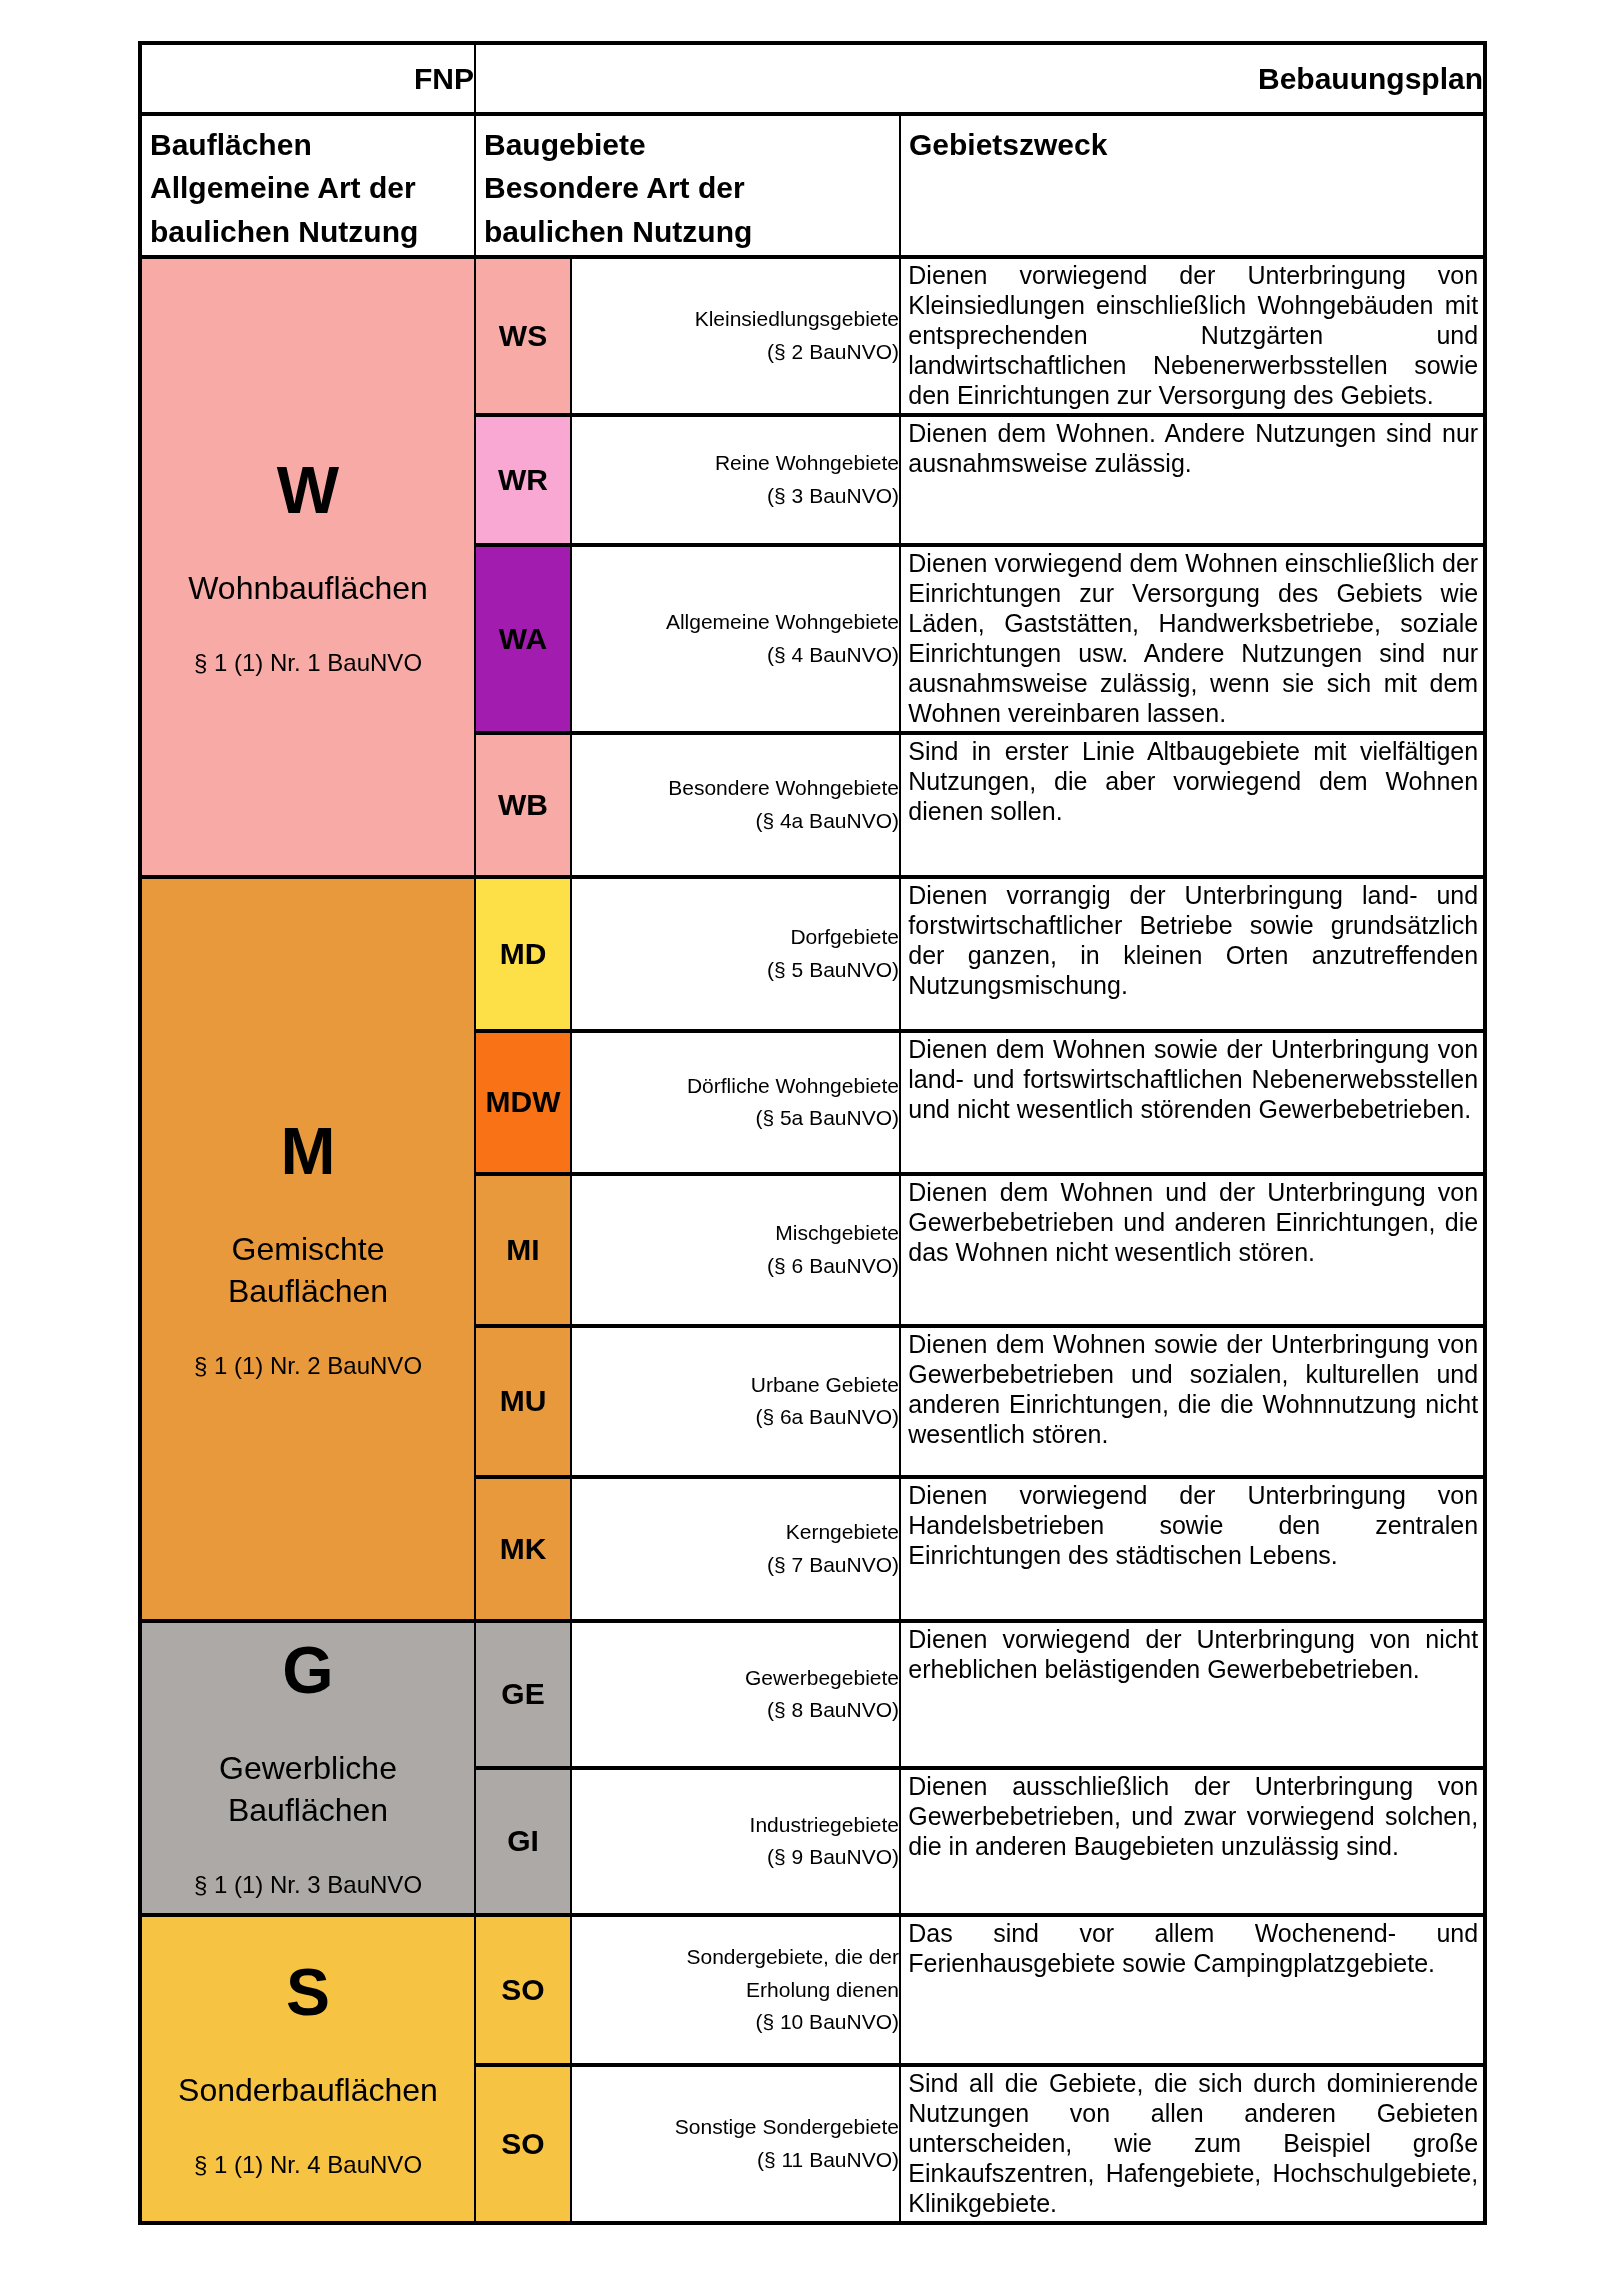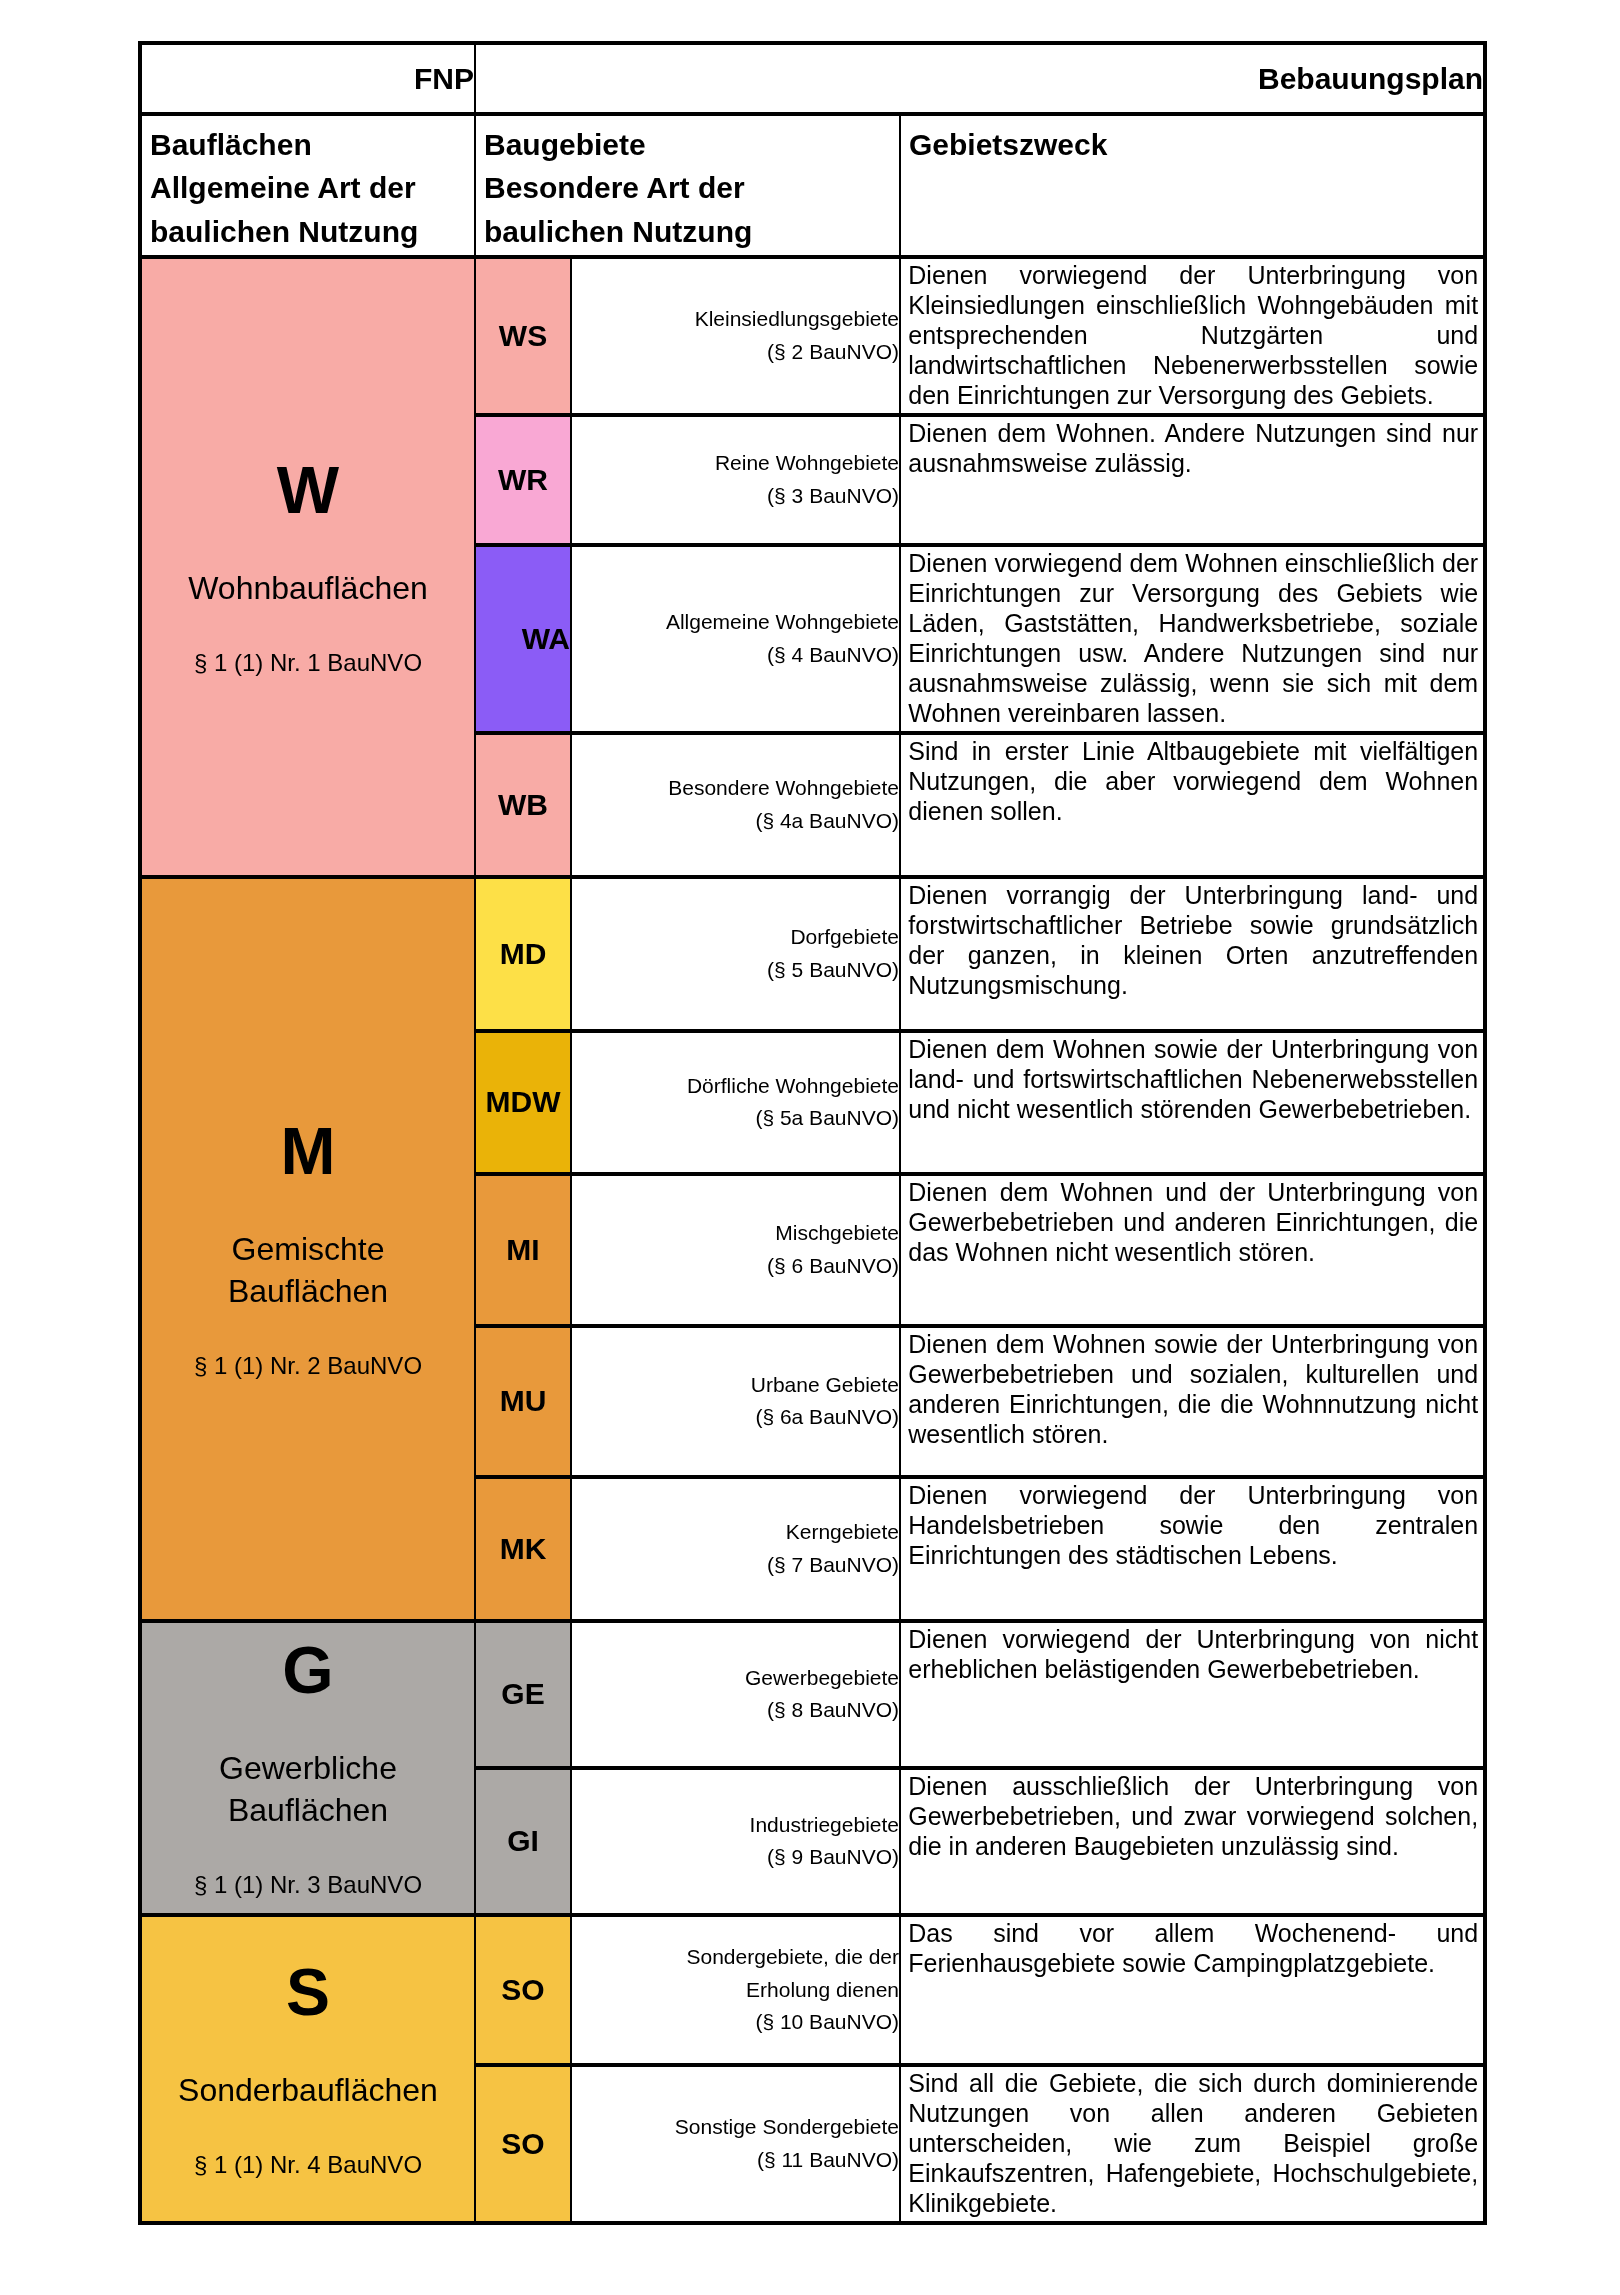--- a/index.html
+++ b/index.html
@@ -99,21 +99,21 @@
 (§ 2 BauNVO)</td>
       <td class="zweck-cell">Dienen vorwiegend der Unterbringung von Kleinsiedlungen einschließlich Wohngebäuden mit entsprechenden Nutzgärten und landwirtschaftlichen Nebenerwerbsstellen sowie den Einrichtungen zur Versorgung des Gebiets.</td>
     </tr>
     <tr style="height:130px">
       <td class="code-cell" style="background-color: #f9a8d4;">WR</td>
       <td class="name-cell">Reine Wohngebiete
 (§ 3 BauNVO)</td>
       <td class="zweck-cell">Dienen dem Wohnen. Andere Nutzungen sind nur ausnahmsweise zulässig.</td>
     </tr>
     <tr style="height:183px">
-      <td class="code-cell" style="background-color: #8b5cf6; text-align: right;">WA</td>
+      <td class="code-cell" style="background-color: #a21caf;">WA</td>
       <td class="name-cell">Allgemeine Wohngebiete
 (§ 4 BauNVO)</td>
       <td class="zweck-cell">Dienen vorwiegend dem Wohnen einschließlich der Einrichtungen zur Versorgung des Gebiets wie Läden, Gaststätten, Handwerksbetriebe, soziale Einrichtungen usw. Andere Nutzungen sind nur ausnahmsweise zulässig, wenn sie sich mit dem Wohnen vereinbaren lassen.</td>
     </tr>
     <tr style="height:144px">
       <td class="code-cell" style="background-color: rgb(248, 171, 166);">WB</td>
       <td class="name-cell">Besondere Wohngebiete
 (§ 4a BauNVO)</td>
       <td class="zweck-cell">Sind in erster Linie Altbaugebiete mit vielfältigen Nutzungen, die aber vorwiegend dem Wohnen dienen sollen.</td>
     </tr>
@@ -124,21 +124,21 @@
         <div class="group-label">Gemischte
 Bauflächen</div>
         <div class="group-ref">§ 1 (1) Nr. 2 BauNVO</div>
       </td>
       <td class="code-cell" style="background-color: #fde047;">MD</td>
       <td class="name-cell">Dorfgebiete
 (§ 5 BauNVO)</td>
       <td class="zweck-cell">Dienen vorrangig der Unterbringung land- und forstwirtschaftlicher Betriebe sowie grundsätzlich der ganzen, in kleinen Orten anzutreffenden Nutzungsmischung.</td>
     </tr>
     <tr style="height:143px">
-      <td class="code-cell" style="background-color: #eab308;">MDW</td>
+      <td class="code-cell" style="background-color: #f97316;">MDW</td>
       <td class="name-cell">Dörfliche Wohngebiete
 (§ 5a BauNVO)</td>
       <td class="zweck-cell">Dienen dem Wohnen sowie der Unterbringung von land- und fortswirtschaftlichen Nebenerwebsstellen und nicht wesentlich störenden Gewerbebetrieben.</td>
     </tr>
     <tr style="height:152px">
       <td class="code-cell" style="background-color: rgb(232, 153, 59);">MI</td>
       <td class="name-cell">Mischgebiete
 (§ 6 BauNVO)</td>
       <td class="zweck-cell">Dienen dem Wohnen und der Unterbringung von Gewerbebetrieben und anderen Einrichtungen, die das Wohnen nicht wesentlich stören.</td>
     </tr>

